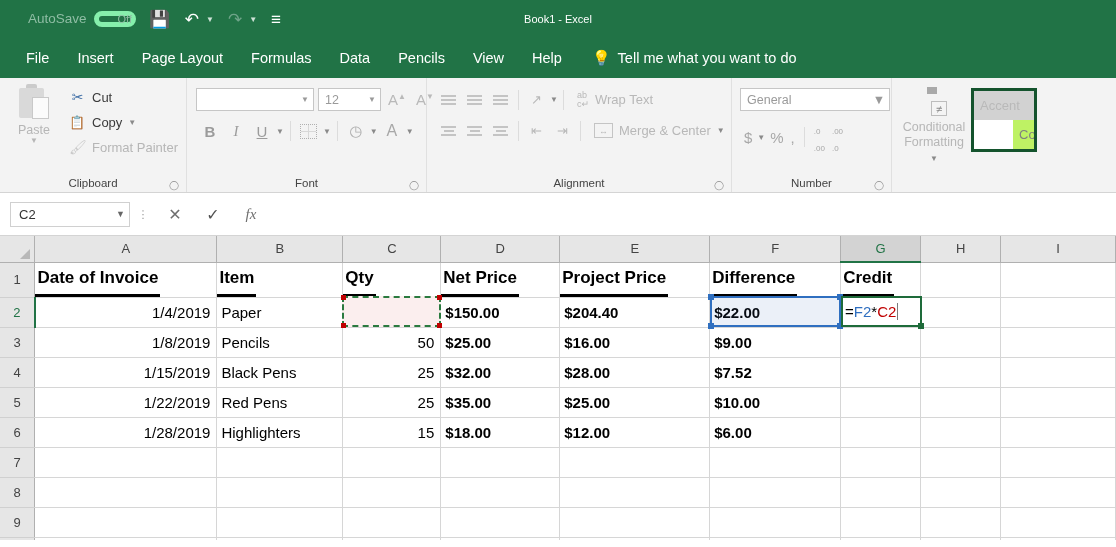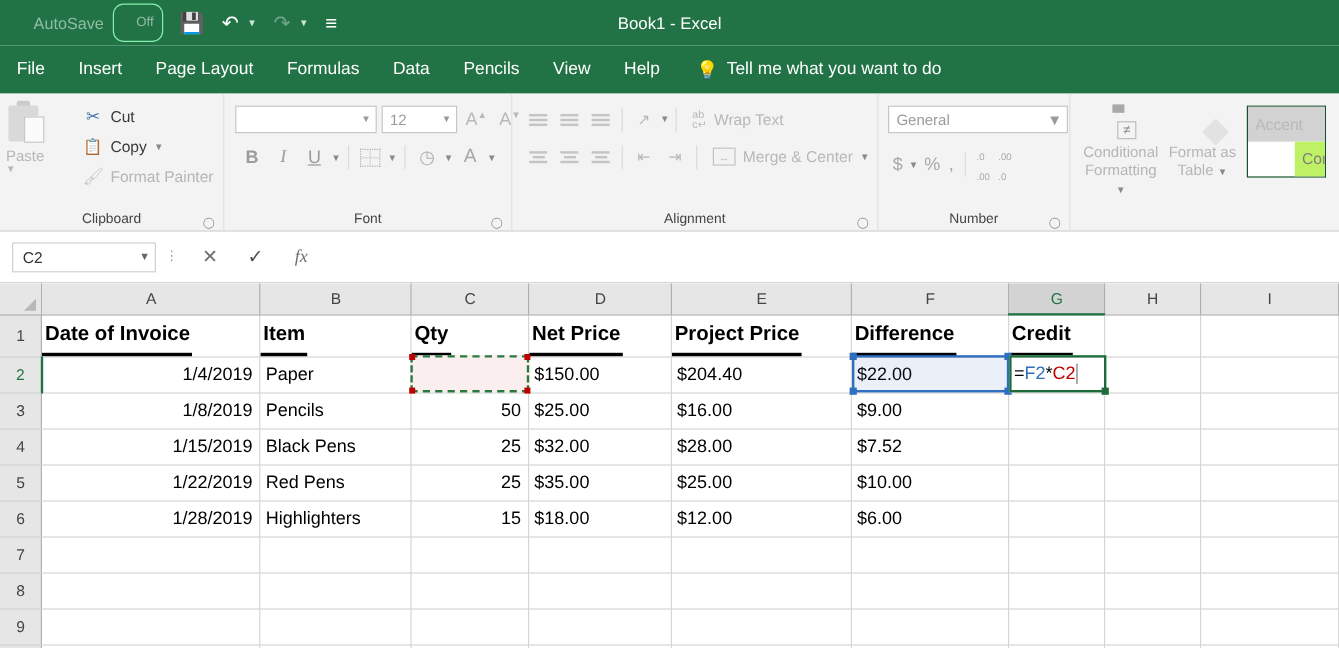--- a/index.html
+++ b/index.html
@@ -9,41 +9,41 @@
     overflow: hidden; background: #fff;
   }
 
   
   .titlebar {
     position: relative;
     height: 38px; background: #217346;
     display: flex; align-items: center;
   }
   .qat { display: flex; align-items: center; padding-left: 28px; gap: 14px; }
-  .autosave-wrap { display: flex; align-items: center; gap: 7px; }
+  .autosave-wrap { display: flex; gap: 7px; }
   .autosave-label { color: #8fbda4; font-size: 13.5px; }
   .toggle-pill {
-    width: 42px; height: 32px; border-radius: 9px;
-    border: 1px solid #86efac; display: flex; align-items: center;
+    width: 42px; height: 16px; border-radius: 9px;
+    border: 5px solid #86efac; display: flex; align-items: center;
     padding: 0 15px; gap: 4px;
   }
   .toggle-knob { width: 10px; height: 10px; border-radius: 50%; background: #8fbda4; }
   .toggle-text { color: #8fbda4; font-size: 11px; }
   .qat-icon { color: #ffffff; font-size: 17px; line-height: 1; cursor: default; }
   .qat-icon.dim { color: #6fa489; }
   .mini-caret { font-size: 8px; color: #cfe3d8; margin-left: -7px; }
   .title-center {
     position: absolute; left: 0; right: 0; text-align: center;
-    color: #fff; font-size: 14px; pointer-events: none;
+    color: #fff; font-size: 11px; pointer-events: none;
   }
 
   
   .tabbar {
     height: 40px; background: #217346;
-    display: flex; align-items: stretch; 
+    display: flex; align-items: stretch; padding-left: 12px;
   }
   .tab {
     display: flex; align-items: center; padding: 0 14px;
     color: #ffffff; font-size: 14.5px; cursor: default;
   }
   .tab.active { background: #f3f3f3; color: #217346; }
   .tellme { display: flex; align-items: center; gap: 7px; padding-left: 16px; color: #fff; font-size: 14.5px; }
   .bulb { font-size: 15px; }
 
   
@@ -61,21 +61,21 @@
     font-size: 11.5px; color: #444; position: relative;
   }
   .dialog-launcher {
     position: absolute; right: 2px; bottom: 2px;
     width: 10px; height: 10px; color: #8a8a8a; font-size: 9px;
   }
 
   
   .g-clipboard { width: 186px; }
   .paste-btn {
-    width: 58px; display: flex; flex-direction: column; 
+    width: 58px; display: flex; flex-direction: column; align-items: center;
     padding-top: 2px; color: #b6b6b6;
   }
   .clip-glyph { position: relative; width: 34px; height: 38px; }
   .clip-board {
     position: absolute; left: 2px; top: 4px; width: 25px; height: 30px;
     background: #d9d9d9; border-radius: 2px;
   }
   .clip-clip {
     position: absolute; left: 9px; top: 0px; width: 11px; height: 8px;
     background: #cbcbcb; border-radius: 2px;
@@ -182,21 +182,21 @@
       linear-gradient(#d0d0d0,#d0d0d0) 0 100%/100% 1px no-repeat,
       linear-gradient(#d0d0d0,#d0d0d0) 0 0/1px 100% no-repeat,
       linear-gradient(#d0d0d0,#d0d0d0) 10px 0/1px 100% no-repeat,
       linear-gradient(#d0d0d0,#d0d0d0) 21px 0/1px 100% no-repeat,
       linear-gradient(#d0d0d0,#d0d0d0) 100% 0/1px 100% no-repeat,
       #eeeeee;
   }
   .tbl-brush { position: absolute; right: -1px; bottom: 0px; width: 16px; height: 16px;
                background: #e2e2e2; transform: rotate(45deg); border-radius: 2px; }
   .sty-lbl { font-size: 12.5px; text-align: center; line-height: 15px; margin-top: 2px; }
-  .sty-gallery { width: 66px; border: 1px solid #14532d; background: #fff; margin-top: 2px; }
+  .sty-gallery { width: 66px; border: 3px solid #14532d; background: #fff; margin-top: 2px; }
   .gal-row { height: 29px; display: flex; align-items: center; padding-left: 6px;
              font-size: 13px; color: #b9b9b9; overflow: hidden; white-space: nowrap; }
   .gal-row.accent { background: #d2d2d2; }
   .gal-row.comma { background: #bef264; color: #808080; margin-left: 39px; }
 
   
   .formulabar {
     height: 43px; background: #fff; display: flex; align-items: center;
     padding: 0 0 0 10px; border-bottom: 1px solid #d4d4d4;
   }
@@ -249,21 +249,21 @@
     font-size: 15px; color: #000; height: 30px; overflow: hidden; white-space: nowrap;
   }
   td.cell .in { display: block; padding: 0 4px; }
   .r1 td.cell { height: 34px; }
   td.hdrcell .in {
     font-weight: bold; font-size: 17px; text-align: left;
     border-bottom: 3px solid #000; display: inline-block; padding: 0 2px 1px 2px;
     line-height: 30px;
   }
   td.num .in { text-align: right; padding-right: 6px; }
-  .acct { display: flex; justify-content: space-between; padding: 0 6px 0 7px; }
+  .acct { display: flex; justify-content: space-between; padding: 0 6px 0 7px; font-weight: bold; }
   .acct .cur { }
   .acct .val { }
 
   
   .ovl { position: absolute; pointer-events: none; }
   
   .ref-c2 {
     background: #fbeeee;
     border: 2px dashed #2a7a3f;
     outline: 1px solid transparent;
@@ -505,30 +505,20 @@
         <div class="sty-btn">
           <span class="sty-glyph-cf">
             <span class="cf-grid"></span><span class="cf-dark"></span><span class="cf-box">≠</span>
           </span>
           <span class="sty-lbl">
             <span>Conditional</span><br>
             <span>Formatting</span>
             <span class="caret-sm">▼</span>
           </span>
         </div>
-        <div class="sty-btn">
-          <span class="sty-glyph-tbl">
-            <span class="tbl-grid"></span><span class="tbl-brush"></span>
-          </span>
-          <span class="sty-lbl">
-            <span>Format as</span><br>
-            <span>Table</span>
-            <span class="caret-sm">▼</span>
-          </span>
-        </div>
         <div class="sty-gallery">
           <div class="gal-row accent">Accent</div>
           <div class="gal-row comma">Comm</div>
         </div>
       </div>
     </div>
     <div class="group-label"></div>
   </div>
 </div>
 

